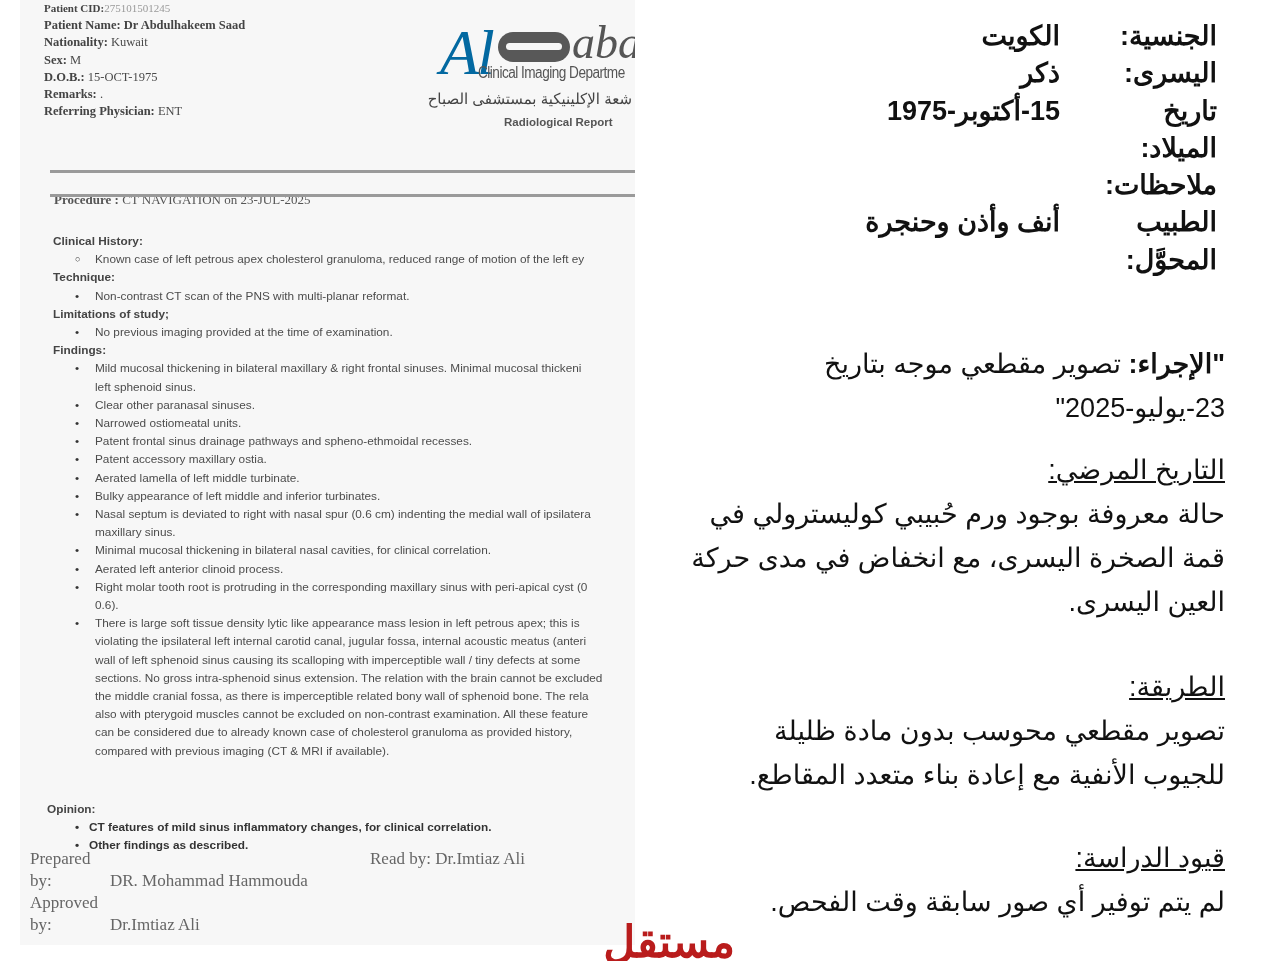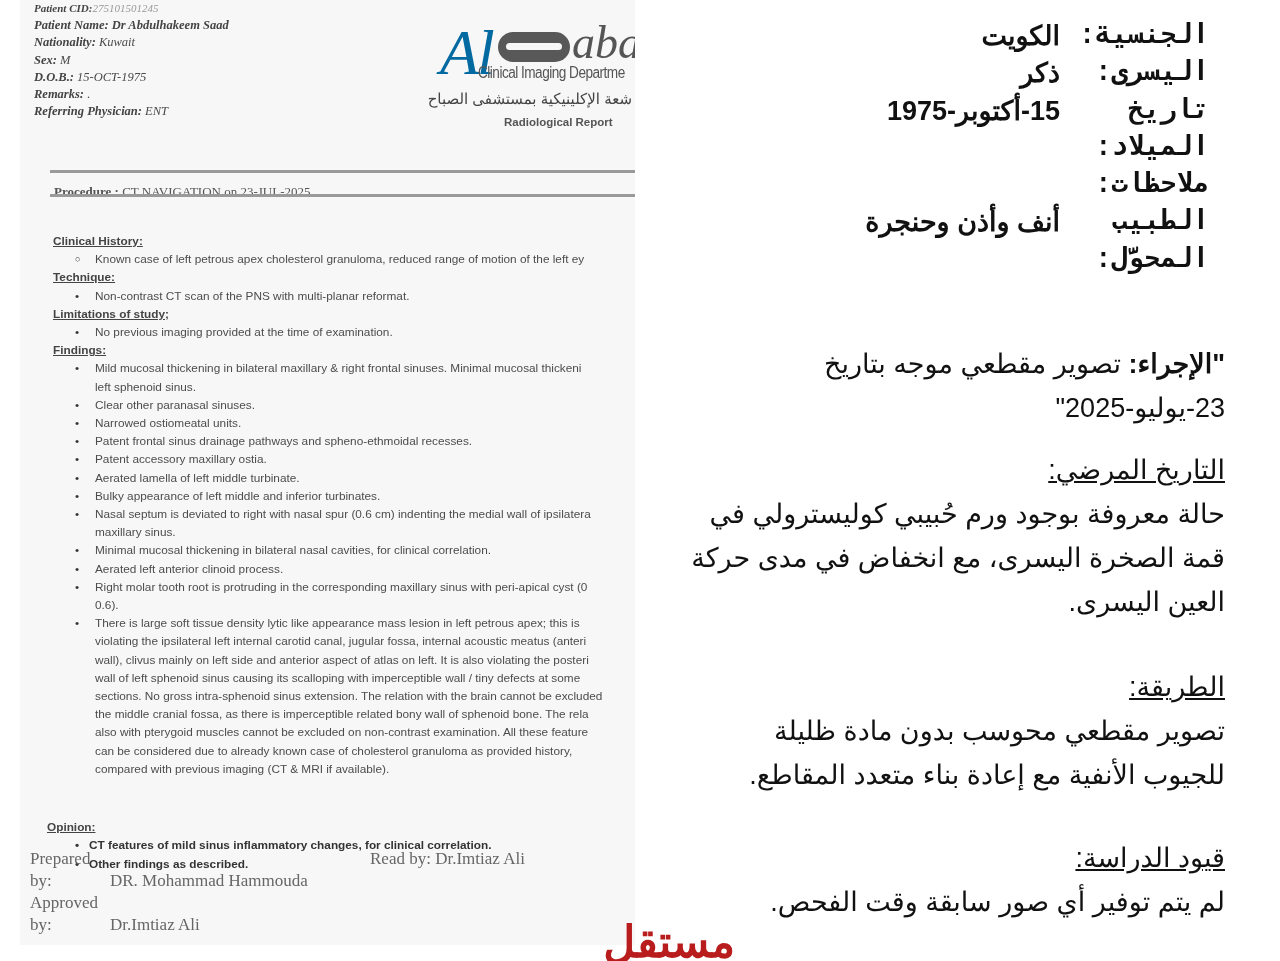--- a/index.html
+++ b/index.html
@@ -6,54 +6,54 @@
   body {
     width:1280px; height:961px; background:#ffffff; position:relative; overflow:hidden;
     font-family:"Liberation Sans", sans-serif; color:#111;
   }
   
   .scan {
     position:absolute; left:20px; top:0; width:615px; height:945px;
     background:#f7f7f7; overflow:hidden; color:#4a4a4a;
   }
   .serif { font-family:"Liberation Serif", serif; }
-  .ptinfo { position:absolute; left:14px; top:8px; font-size:12.5px; line-height:17.2px;font-style:italic; }
+  .ptinfo { position:absolute; left:24px; top:8px; font-size:12.5px; line-height:17.2px; }
   .ptinfo .row { white-space:nowrap; }
   .ptinfo b { font-weight:bold; color:#444; }
   .ptinfo .cut { color:#999; font-size:11px; margin-top:-8px; }
   .logo { position:absolute; left:420px; top:18px; width:200px; height:120px; }
   .logo .al { position:absolute; left:0; top:-2px; font-family:"Liberation Serif", serif; font-size:64px; color:#0369a1; letter-spacing:-2px; font-style:italic; }
   .logo .s-shape { position:absolute; left:58px; top:14px; width:72px; height:30px; background:#585858; border-radius:18px; }
   .logo .s-shape::after { content:""; position:absolute; left:8px; top:11px; width:56px; height:7px; background:#f7f7f7; border-radius:4px; }
   .logo .abah { position:absolute; left:132px; top:-2px; font-family:"Liberation Serif", serif; font-size:46px; color:#555; font-style:italic; }
   .logo .dept { position:absolute; left:38px; top:46px; font-size:16px; color:#555; white-space:nowrap; letter-spacing:-0.6px; transform:scaleX(0.85); transform-origin:left; }
   .logo .ar { position:absolute; left:-8px; top:72px; font-size:15px; color:#444; white-space:nowrap; direction:rtl; width:200px; text-align:left; }
   .logo .rr { position:absolute; left:64px; top:98px; font-size:11.5px; color:#555; font-weight:bold; white-space:nowrap; }
   .proc-bar { position:absolute; left:30px; top:170px; width:590px; height:3px; background:#9a9a9a; }
   .proc-bar2 { position:absolute; left:30px; top:194px; width:590px; height:3px; background:#9a9a9a; }
-  .proc { position:absolute; left:34px; top:184px; font-size:13px; color:#555; }
+  .proc { position:absolute; left:34px; top:192px; font-size:13px; color:#555; }
   .proc b { font-weight:bold; }
   .body-txt { position:absolute; left:33px; top:232px; width:590px; font-size:11.8px; line-height:18.2px; color:#4c4c4c; white-space:nowrap; }
-  .sec-h { text-decoration:underline; font-weight:bold; color:#444; }
+  .sec-h { font-weight:bold; color:#444; }
   .bul { position:relative; padding-left:42px; }
   .bul::before { content:"•"; position:absolute; left:22px; color:#333; }
   .bul.o::before { content:"○"; font-size:9px; }
   .bul.cont { padding-left:42px; }
   .bul.cont::before { content:""; }
   .opinion .bul { font-weight:bold; color:#333; }
   .sign { position:absolute; top:848px; font-size:17px; line-height:22px; color:#666; }
   .sign .lbl { display:inline-block; width:80px; }
   .watermark { position:absolute; left:560px; top:920px; width:175px; text-align:right; color:#b91c1c; }
   .watermark .wm-ar { font-size:44px; font-weight:bold; line-height:44px; direction:rtl; }
   .watermark .wm-en { font-size:22px; line-height:22px; letter-spacing:0.5px; }
 
   
   .ar-panel { position:absolute; right:55px; top:0; width:560px; direction:rtl; color:#111; }
   .kv { position:absolute; right:0; font-size:27px; font-weight:bold; line-height:37px; }
-  .kv .k { position:absolute; right:16px; white-space:nowrap;font-family:Liberation Mono, monospace; }
+  .kv .k { position:absolute; right:8px; white-space:nowrap; }
   .kv .v { position:absolute; right:165px; white-space:nowrap; }
   .para { position:absolute; right:0; width:540px; font-size:27px; line-height:44px; text-align:right; }
   .para .h { text-decoration:underline; font-weight:normal; }
   .para .h.light { font-weight:normal; }
 </style>
 </head>
 <body>
 
 <div class="scan">
   <div class="ptinfo serif">
@@ -101,21 +101,20 @@
     <div class="bul">Aerated lamella of left middle turbinate.</div>
     <div class="bul">Bulky appearance of left middle and inferior turbinates.</div>
     <div class="bul">Nasal septum is deviated to right with nasal spur (0.6 cm) indenting the medial wall of ipsilatera</div>
     <div class="bul cont">maxillary sinus.</div>
     <div class="bul">Minimal mucosal thickening in bilateral nasal cavities, for clinical correlation.</div>
     <div class="bul">Aerated left anterior clinoid process.</div>
     <div class="bul">Right molar tooth root is protruding in the corresponding maxillary sinus with peri-apical cyst (0</div>
     <div class="bul cont">0.6).</div>
     <div class="bul">There is large soft tissue density lytic like appearance mass lesion in left petrous apex; this is</div>
     <div class="bul cont">violating the ipsilateral left internal carotid canal, jugular fossa, internal acoustic meatus (anteri</div>
-    <div class="bul cont">wall), clivus mainly on left side and anterior aspect of atlas on left. It is also violating the posteri</div>
     <div class="bul cont">wall of left sphenoid sinus causing its scalloping with imperceptible wall / tiny defects at some</div>
     <div class="bul cont">sections. No gross intra-sphenoid sinus extension. The relation with the brain cannot be excluded</div>
     <div class="bul cont">the middle cranial fossa, as there is imperceptible related bony wall of sphenoid bone. The rela</div>
     <div class="bul cont">also with pterygoid muscles cannot be excluded on non-contrast examination. All these feature</div>
     <div class="bul cont">can be considered due to already known case of cholesterol granuloma as provided history,</div>
     <div class="bul cont">compared with previous imaging (CT &amp; MRI if available).</div>
 
     <div class="opinion">
       <div class="sec-h" style="margin-left:-6px;margin-top:40px;">Opinion:</div>
       <div class="bul" style="padding-left:36px;">CT features of mild sinus inflammatory changes, for clinical correlation.</div>

